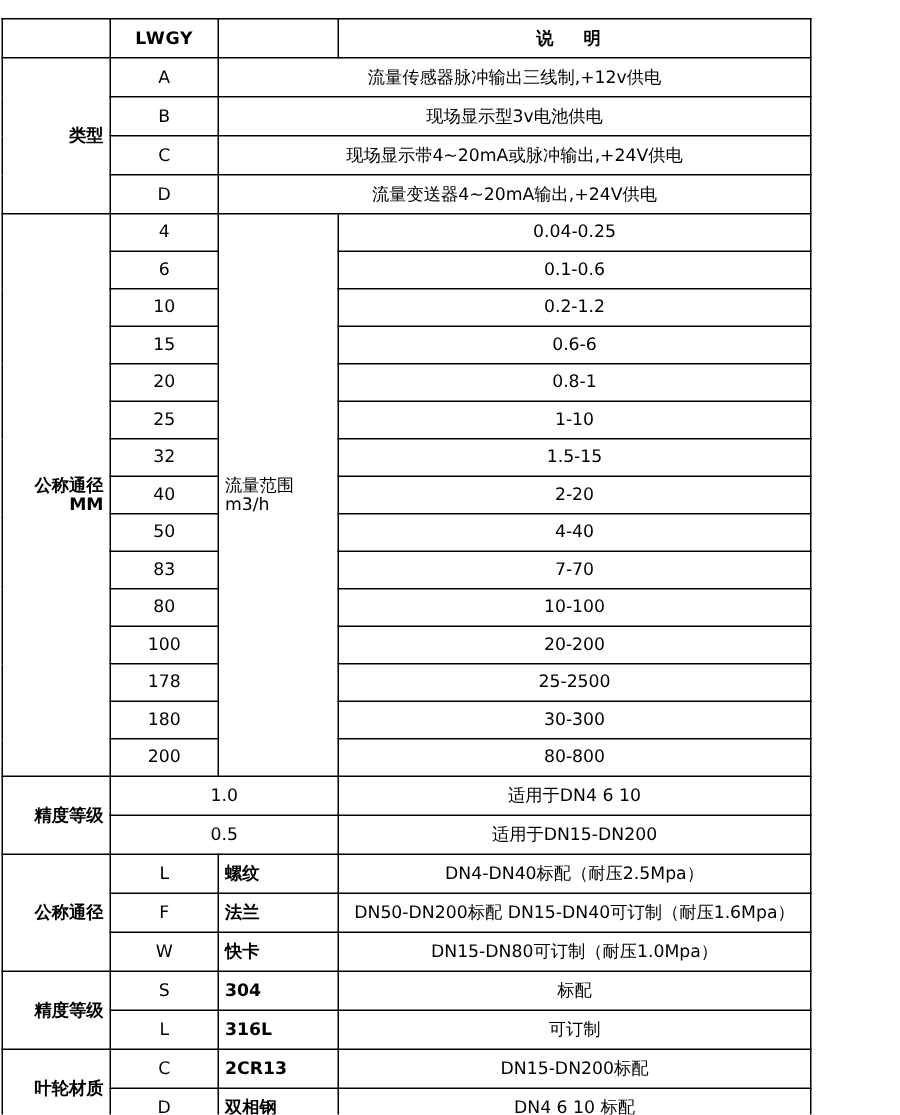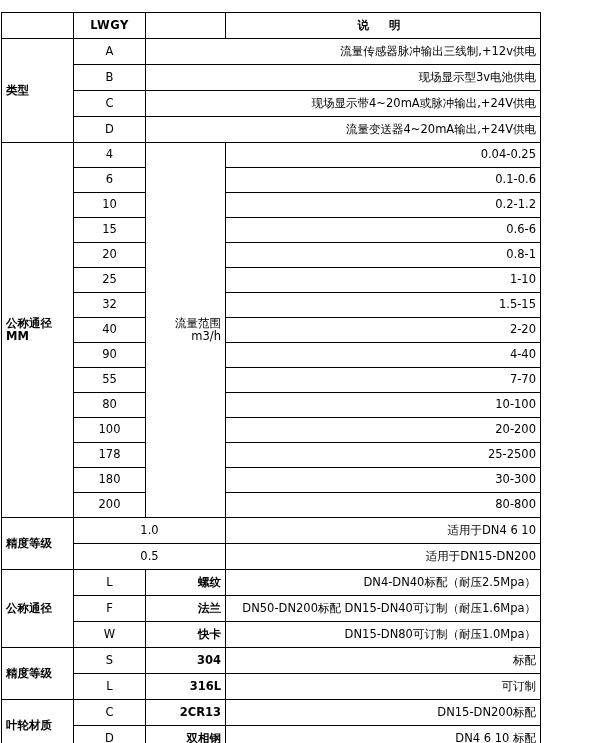--- a/index.html
+++ b/index.html
@@ -23,34 +23,34 @@
   #spec-table td {
     border: 1px solid #000000;
     font-size: 11.5px;
     line-height: 1.15;
     padding: 2px 4px;
     vertical-align: middle;
     box-sizing: border-box;
   }
   .col-cat   { width: 72px;  text-align: center; font-weight: bold; }
   .col-code  { width: 72px;  text-align: center; }
-  .col-mid   { width: 80px;  text-align: right; }
-  .col-desc  { text-align: right; padding-left: 6px; }
+  .col-mid   { width: 80px;  text-align: left; }
+  .col-desc  { text-align: center; padding-left: 6px; }
 
   .hdr { font-weight: bold; text-align: center; }
   .hdr-lwgy { letter-spacing: 0.5px; }
   .hdr-shuoming { letter-spacing: 8px; }
 
   .cat-cell {
     font-weight: bold;
+    text-align: right;
+    line-height: 1.35;
+  }
+  .mid-cell {
     text-align: left;
-    line-height: 1.35;
-  }
-  .mid-cell {
-    text-align: right;
     line-height: 1.5;
   }
   .rowh { height: 26px; }
   .rowh-sm { height: 25px; }
   .bold { font-weight: bold; }
 </style>
 </head>
 <body>
 
 <table id="spec-table">
@@ -121,25 +121,25 @@
     </tr>
     <tr class="rowh-sm">
       <td class="col-code">32</td>
       <td class="col-desc">1.5-15</td>
     </tr>
     <tr class="rowh-sm">
       <td class="col-code">40</td>
       <td class="col-desc">2-20</td>
     </tr>
     <tr class="rowh-sm">
-      <td class="col-code">90</td>
+      <td class="col-code">50</td>
       <td class="col-desc">4-40</td>
     </tr>
     <tr class="rowh-sm">
-      <td class="col-code">55</td>
+      <td class="col-code">83</td>
       <td class="col-desc">7-70</td>
     </tr>
     <tr class="rowh-sm">
       <td class="col-code">80</td>
       <td class="col-desc">10-100</td>
     </tr>
     <tr class="rowh-sm">
       <td class="col-code">100</td>
       <td class="col-desc">20-200</td>
     </tr>

